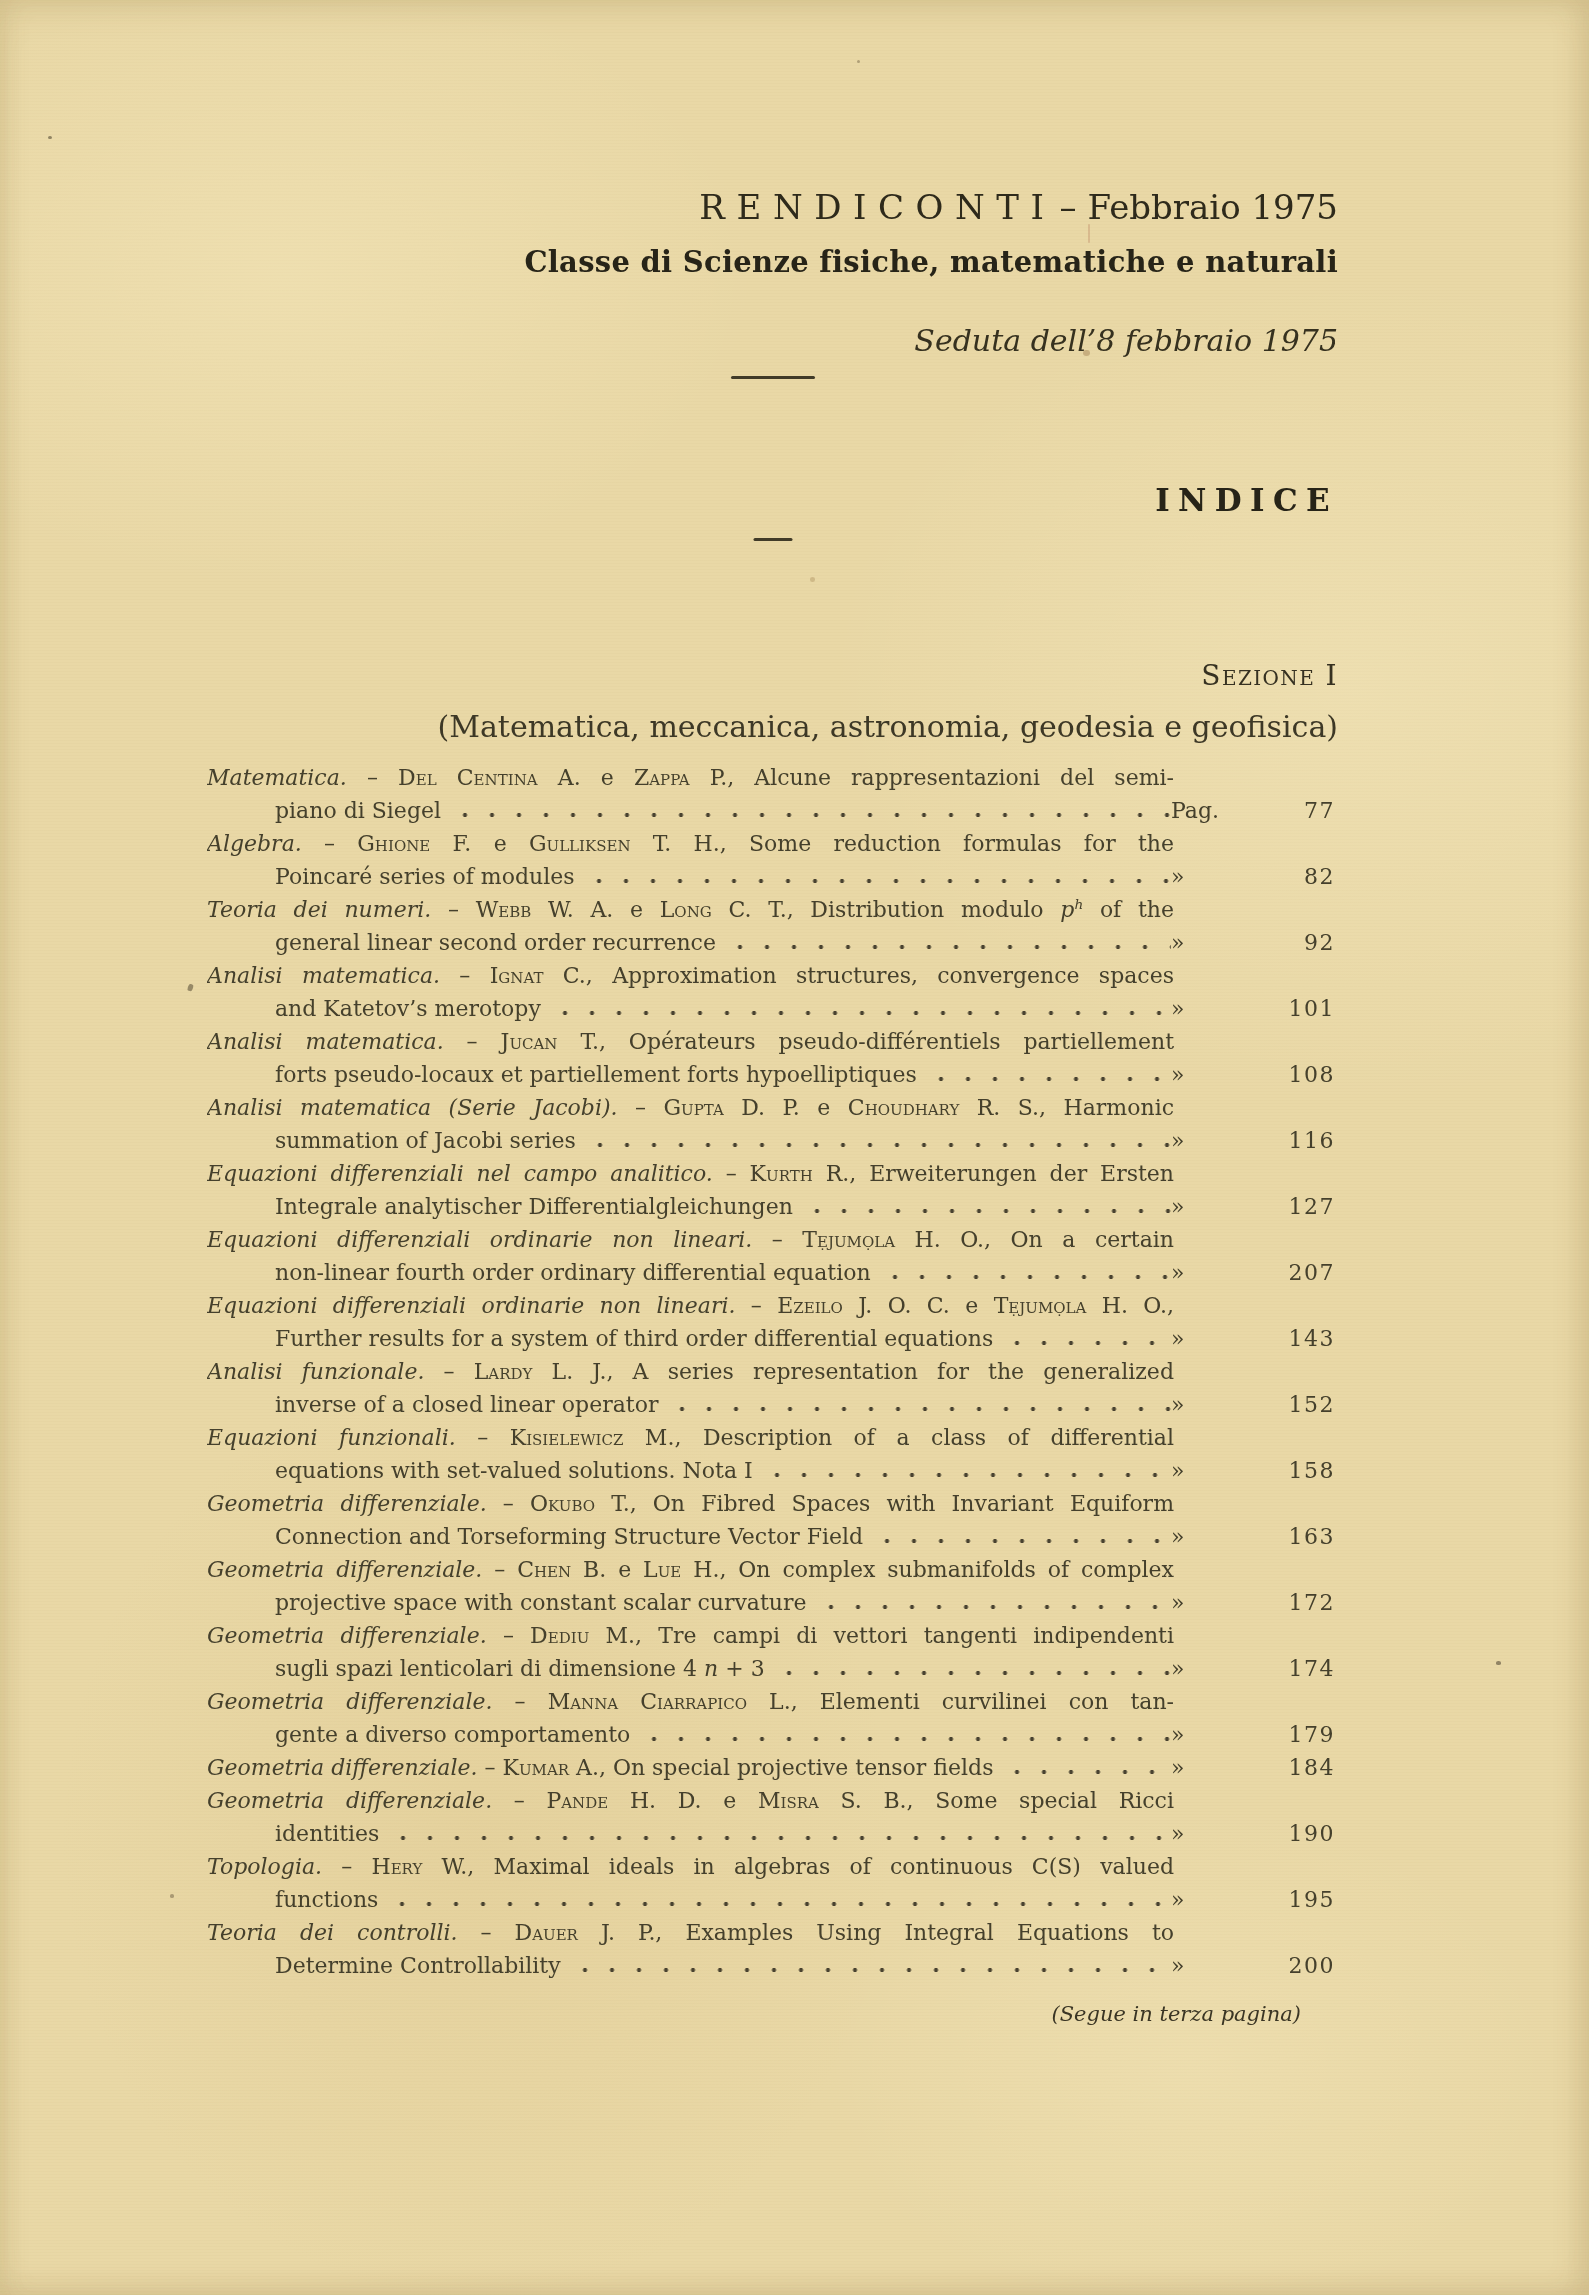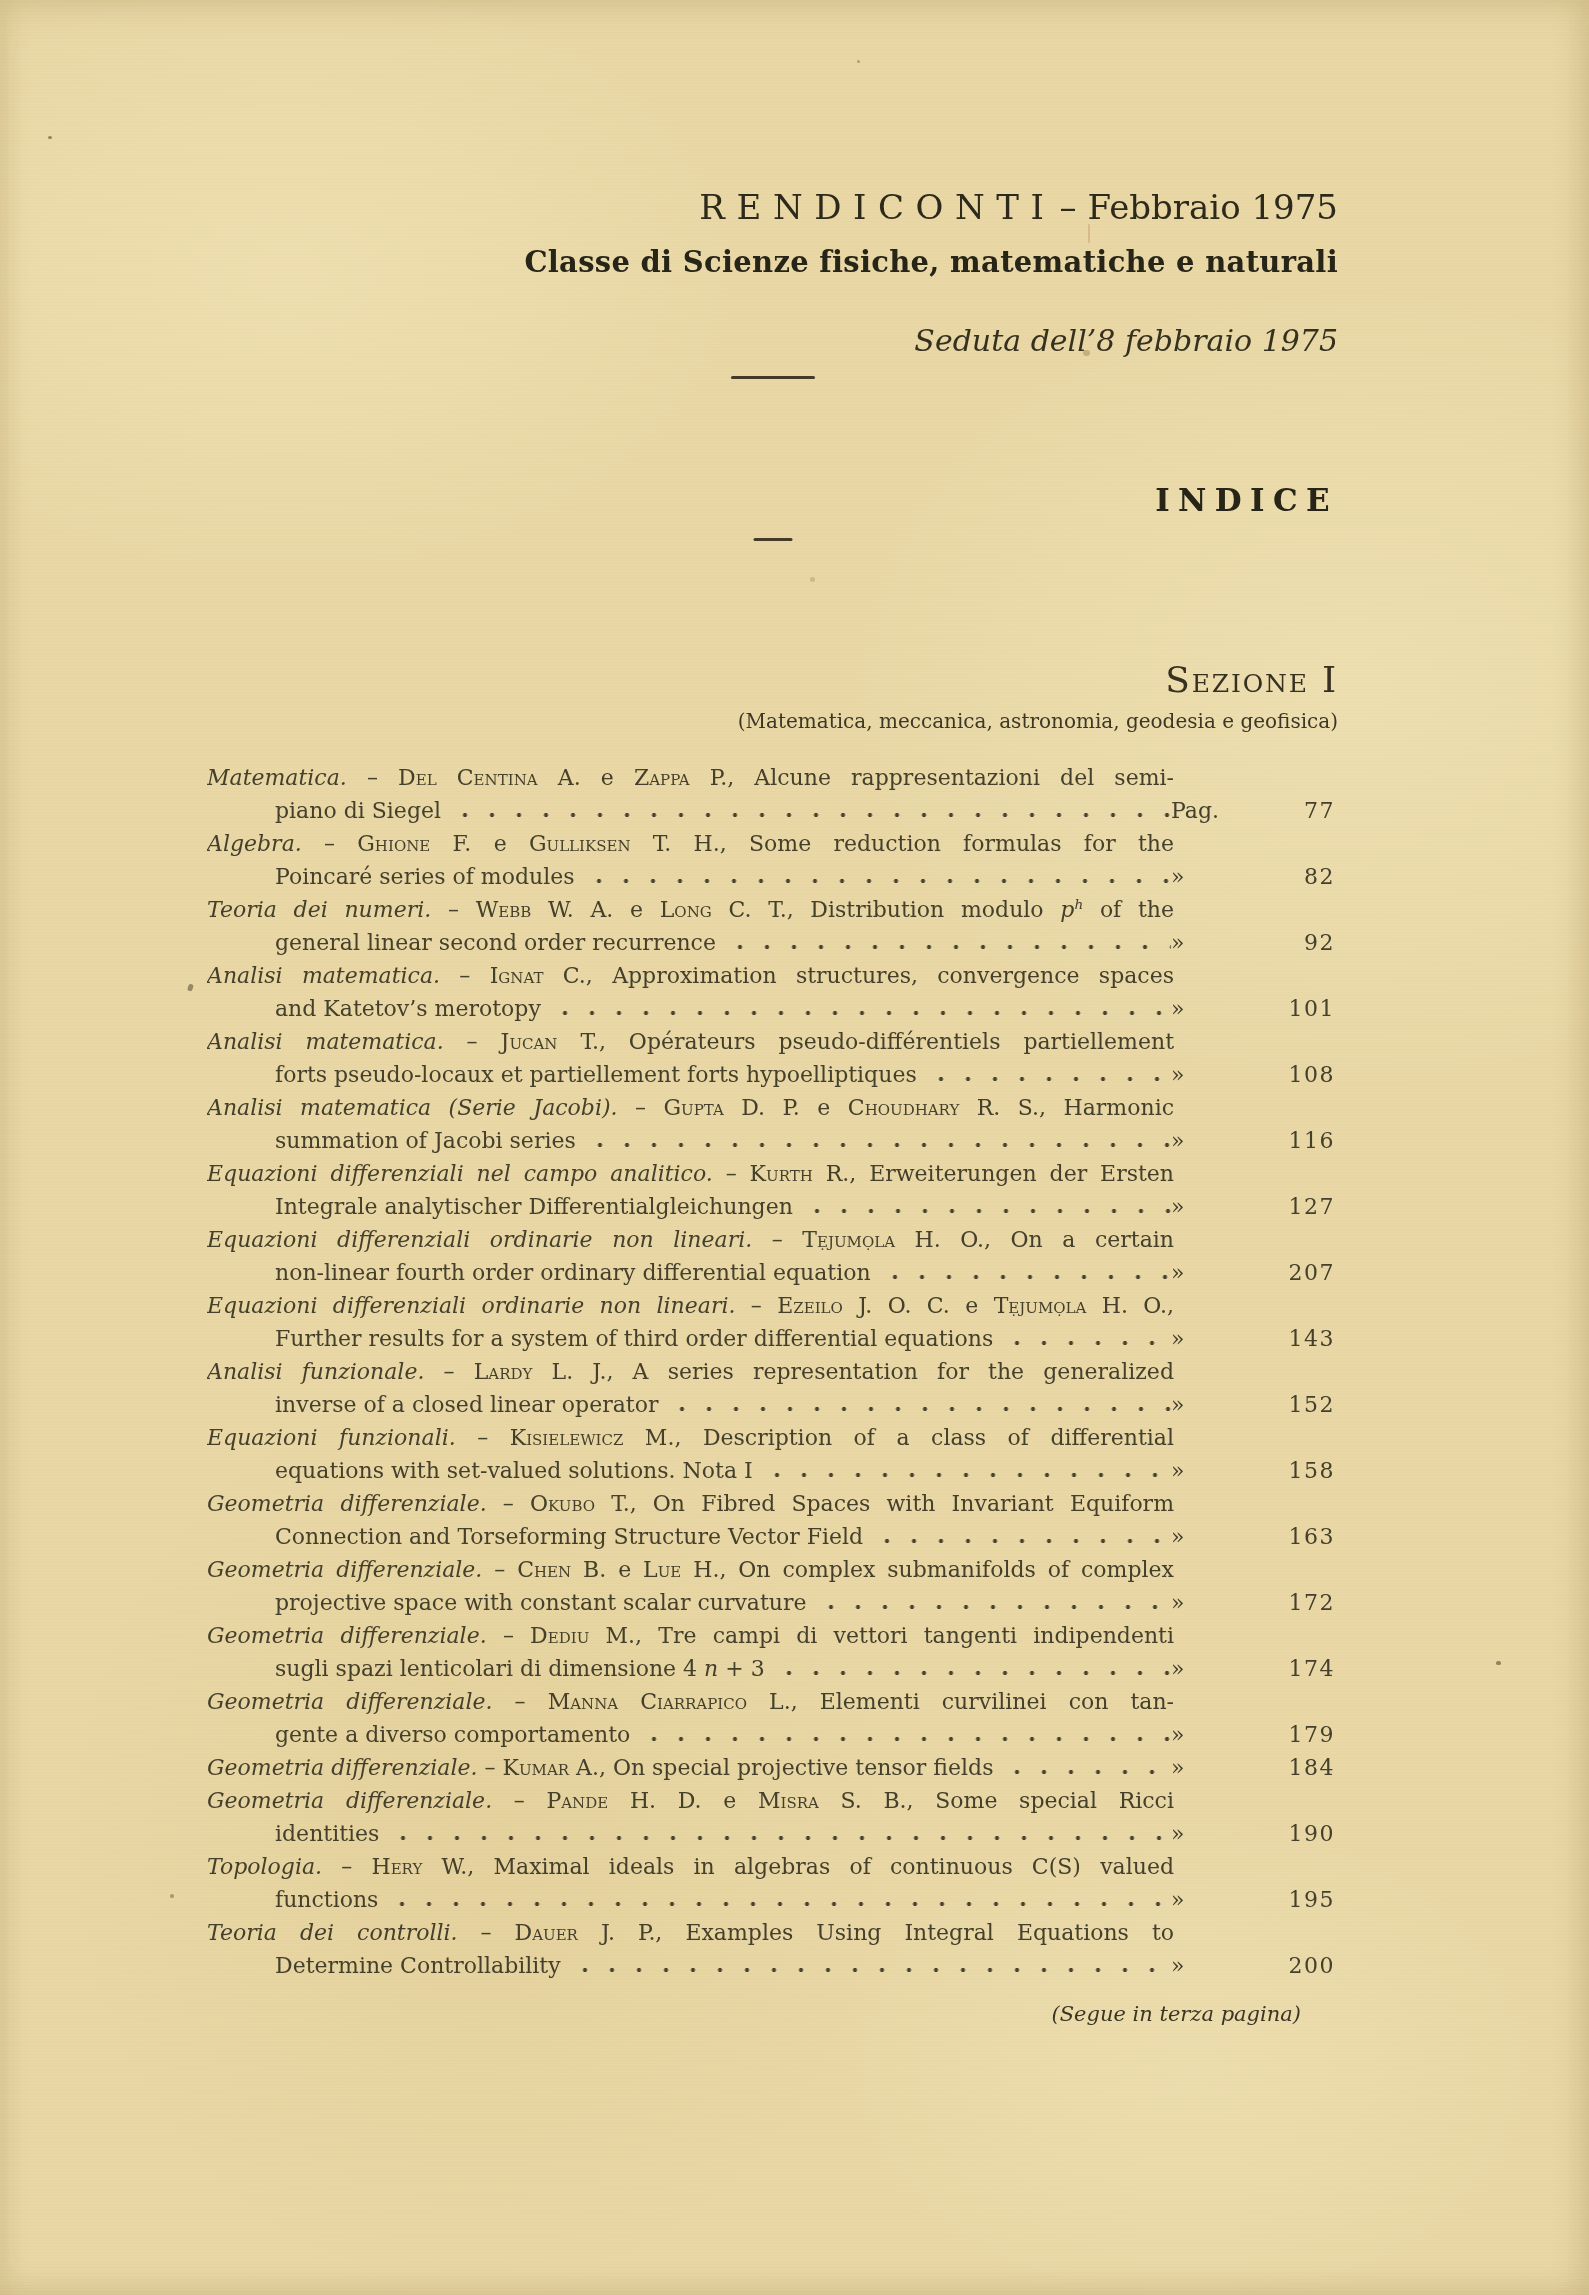--- a/index.html
+++ b/index.html
@@ -21,22 +21,22 @@
   .content{position:absolute;left:207px;right:251px;top:0;bottom:0;}
   .hblock{position:absolute;left:0;right:0;text-align:right;}
   .t-journal{top:187px;font-size:34px;color:var(--ink_dark,#2e2a1b);}
   .t-journal .ls{letter-spacing:.34em;margin-right:-.2em;}
   .t-class{top:245px;font-size:29px;font-weight:bold;color:#272418;letter-spacing:.01em;}
   .t-seduta{top:323px;font-size:30px;font-style:italic;color:#36311f;}
   .rule{position:absolute;left:50%;transform:translateX(-50%);background:#413b28;border-radius:1.5px;}
   .rule-a{top:376px;width:84px;height:3px;}
   .rule-b{top:538px;width:39px;height:3px;}
   .t-indice{top:482px;font-size:31px;font-weight:bold;letter-spacing:.27em;padding-left:.27em;color:#272418;}
-  .t-sezione{top:659px;font-size:36px;font-variant:small-caps;letter-spacing:.05em;color:#363121;}
-  .t-subtitle{top:709px;font-size:20px;color:#3d3826;}
+  .t-sezione{top:659px;font-size:28px;font-variant:small-caps;letter-spacing:.05em;color:#363121;}
+  .t-subtitle{top:709px;font-size:30px;color:#3d3826;}
   .toc{position:absolute;left:0;right:0;top:761px;font-size:22px;}
   .line{display:flex;height:33px;line-height:33px;overflow:hidden;align-items:flex-start;}
   .txt{flex:0 0 auto;white-space:nowrap;}
   .txt.ind{padding-left:68px;}
   .txt.just{flex:0 0 calc(100% - 164px);text-align:justify;text-align-last:justify;}
   .it{font-style:italic;}
   .sc{font-variant:small-caps;}
   .sup{font-style:italic;font-size:.62em;vertical-align:super;line-height:0;}
   .dots{flex:1 1 15px;min-width:12px;align-self:stretch;
         background-image:radial-gradient(circle, rgba(64,58,42,.95) 1.8px, transparent 2.3px);

